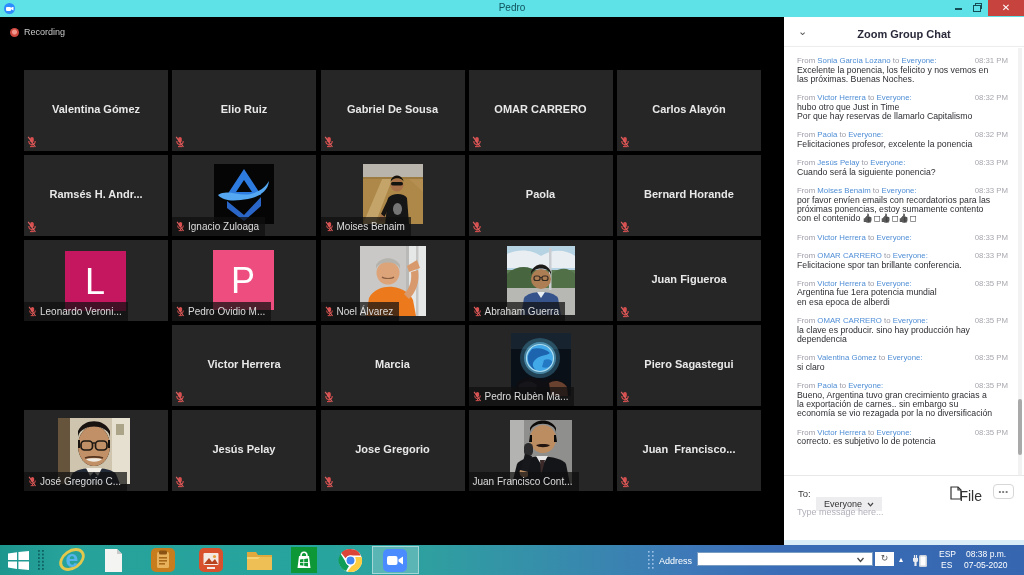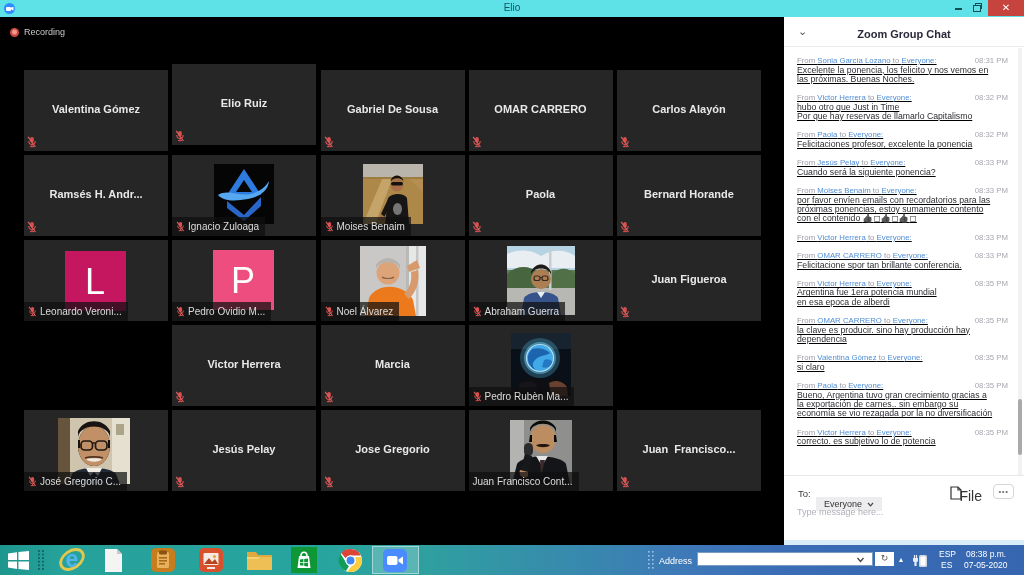--- a/index.html
+++ b/index.html
@@ -25,21 +25,21 @@
 .tile .nm { position:absolute; left:0; right:0; top:0; bottom:0; display:flex; align-items:center; justify-content:center; color:#e8e8e8; font-weight:bold; font-size:11px; white-space:pre; padding-bottom:4px; }
 .tile .mic { position:absolute; left:3px; bottom:3px; }
 .lbl { position:absolute; left:0; bottom:0; height:19px; background:rgba(15,15,15,0.72); color:#dcdcdc; font-size:10px; line-height:19px; padding:0 6px 0 4px; white-space:nowrap; }
 .lbl svg { vertical-align:-2px; margin-right:3px; }
 
 #chat { position:absolute; left:784px; top:17px; width:240px; height:528px; background:#fff; }
 #chathead { position:absolute; left:0; top:0; width:100%; height:30px; border-bottom:1px solid #ececec; }
 #chathead .t { position:absolute; left:0; right:0; top:11px; text-align:center; font-weight:bold; font-size:11px; color:#29293a; }
 #chathead .chev { position:absolute; left:14px; top:8px; font-size:11px; color:#555; }
 #msgs { position:absolute; left:13px; top:39px; width:211px; }
-.msg { margin-bottom:9px;text-decoration:underline; }
+.msg { margin-bottom:9px; }
 .mh { font-size:7.8px; color:#9a9aa6; position:relative; line-height:9.5px; white-space:nowrap; }
 .mh b { color:#4f8ed6; font-weight:normal; }
 .mh .tm { position:absolute; right:0; top:0; color:#a6a6ae; }
 .mb { font-size:8.7px; color:#2d2d33; line-height:9.35px; white-space:nowrap; }
 #scrolltrack { position:absolute; left:234px; top:31px; width:4px; height:429px; background:#f2f2f2; }
 #scrollthumb { position:absolute; left:234px; top:382px; width:4px; height:56px; border-radius:2px; background:#a9a9a9; }
 #chatfoot { position:absolute; left:0; top:458px; width:240px; border-top:1px solid #e8e8e8; height:70px; background:#fff; }
 #chatfoot .to { position:absolute; left:14px; top:12px; font-size:9.5px; color:#3a3a3a; }
 #evbtn { position:absolute; left:32px; top:21px; height:14px; padding:0 8px; background:#ededf0; border-radius:0; font-size:9px; color:#333; line-height:14px; }
 #filebtn { position:absolute; right:42px; top:12px; font-size:14px; color:#333; }
@@ -49,42 +49,42 @@
 
 #taskbar { position:absolute; left:0; top:545px; width:1024px; height:30px; background:linear-gradient(90deg,#1d968e 0,#26a29b 60px,#28a49e 330px,#2f9fa0 430px,#3e78b8 690px,#3a6db6 780px,#3666b0 1024px); }
 .tico { position:absolute; }
 #ztask { position:absolute; left:372px; top:546px; width:47px; height:28px; background:rgba(255,255,255,0.22); border:1px solid rgba(255,255,255,0.45); }
 </style>
 </head>
 <body>
 <div id="screen">
   <div id="titlebar">
     <div id="appicon"></div>
-    <div class="ztitle">Elio</div>
+    <div class="ztitle">Pedro</div>
     <div id="minbtn"></div>
     <div id="restbtn"></div>
     <div id="closebtn">✕</div>
   </div>
 
   <div id="rec">
       <div id="recdot"></div>
       <div id="rectext">Recording</div>
     </div>
 
   <div class="tile" style="left:24px;top:70px;">
       <span class="nm">Valentina Gómez</span>
       <svg class="mic" width="10" height="12" viewBox="0 0 10 12">
         <rect x="3.2" y="1" width="3.6" height="5.5" rx="1.8" fill="#d94f4f"></rect>
         <path d="M1.8 5 a3.2 3.4 0 0 0 6.4 0" fill="none" stroke="#d94f4f" stroke-width="1.1"></path>
         <line x1="5" y1="8.6" x2="5" y2="10.2" stroke="#d94f4f" stroke-width="1.1"></line>
         <line x1="3" y1="10.6" x2="7" y2="10.6" stroke="#d94f4f" stroke-width="1.1"></line>
         <line x1="1.2" y1="0.8" x2="8.4" y2="11" stroke="#e06060" stroke-width="1.2"></line>
       </svg>
     </div>
-  <div class="tile" style="left:172px;top:64px;">
+  <div class="tile" style="left:172px;top:70px;">
       <span class="nm">Elio Ruiz</span>
       <svg class="mic" width="10" height="12" viewBox="0 0 10 12">
         <rect x="3.2" y="1" width="3.6" height="5.5" rx="1.8" fill="#d94f4f"></rect>
         <path d="M1.8 5 a3.2 3.4 0 0 0 6.4 0" fill="none" stroke="#d94f4f" stroke-width="1.1"></path>
         <line x1="5" y1="8.6" x2="5" y2="10.2" stroke="#d94f4f" stroke-width="1.1"></line>
         <line x1="3" y1="10.6" x2="7" y2="10.6" stroke="#d94f4f" stroke-width="1.1"></line>
         <line x1="1.2" y1="0.8" x2="8.4" y2="11" stroke="#e06060" stroke-width="1.2"></line>
       </svg>
     </div>
   <div class="tile" style="left:320.5px;top:70px;">
@@ -301,20 +301,30 @@
           <path d="M38 50 C44 46 52 48 56 54 L57 63 L40 63 Z" fill="#69412f"></path>
           <path d="M8 52 C14 46 22 48 26 52 L24 60 L8 61 Z" fill="#15151a"></path>
         </svg></div>
       <div class="lbl"><svg width="9" height="11" viewBox="0 0 10 12">
           <rect x="3.2" y="1" width="3.6" height="5.5" rx="1.8" fill="#d94f4f"></rect>
           <path d="M1.8 5 a3.2 3.4 0 0 0 6.4 0" fill="none" stroke="#d94f4f" stroke-width="1.1"></path>
           <line x1="5" y1="8.6" x2="5" y2="10.2" stroke="#d94f4f" stroke-width="1.1"></line>
           <line x1="3" y1="10.6" x2="7" y2="10.6" stroke="#d94f4f" stroke-width="1.1"></line>
           <line x1="1.2" y1="0.8" x2="8.4" y2="11" stroke="#e06060" stroke-width="1.2"></line>
         </svg>Pedro Rubèn Ma...</div>
+    </div>
+  <div class="tile" style="left:617px;top:325px;">
+      <span class="nm">Piero Sagastegui</span>
+      <svg class="mic" width="10" height="12" viewBox="0 0 10 12">
+        <rect x="3.2" y="1" width="3.6" height="5.5" rx="1.8" fill="#d94f4f"></rect>
+        <path d="M1.8 5 a3.2 3.4 0 0 0 6.4 0" fill="none" stroke="#d94f4f" stroke-width="1.1"></path>
+        <line x1="5" y1="8.6" x2="5" y2="10.2" stroke="#d94f4f" stroke-width="1.1"></line>
+        <line x1="3" y1="10.6" x2="7" y2="10.6" stroke="#d94f4f" stroke-width="1.1"></line>
+        <line x1="1.2" y1="0.8" x2="8.4" y2="11" stroke="#e06060" stroke-width="1.2"></line>
+      </svg>
     </div>
   <div class="tile" style="left:24px;top:410px;">
       <div style="position:absolute;left:34px;top:8px;"><svg class="av" width="72" height="66" viewBox="0 0 72 66">
           <rect width="72" height="66" fill="#cfc5ae"></rect>
           <rect x="0" y="0" width="12" height="66" fill="#66543c"></rect>
           <rect x="54" y="0" width="18" height="66" fill="#e6e0d0"></rect>
           <rect x="58" y="6" width="8" height="11" fill="#aba489"></rect>
           <path d="M10 66 L14 56 C20 48 52 48 58 56 L62 66 Z" fill="#222a38"></path>
           <path d="M28 50 L36 66 L44 50 Z" fill="#f1ede4"></path>
           <path d="M32 58 L36 66 L40 58 L36 54 Z" fill="#1b2230"></path>

